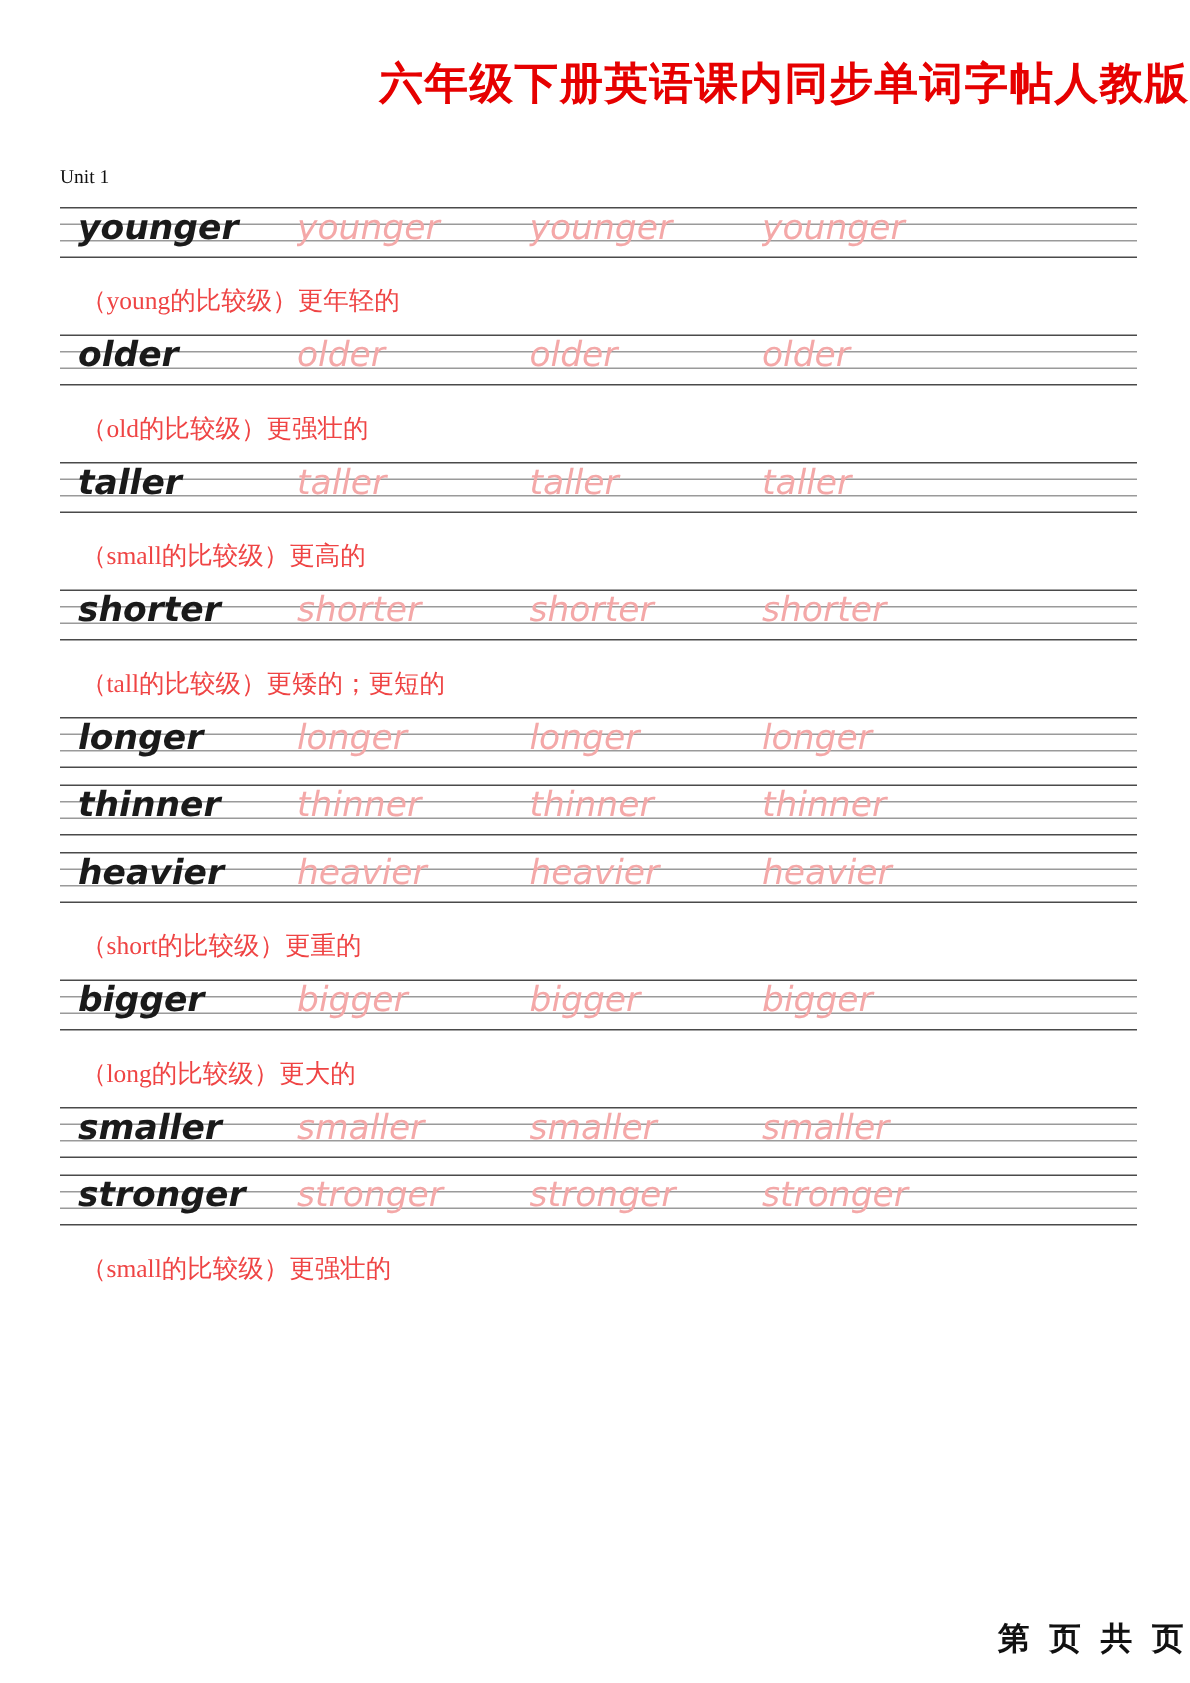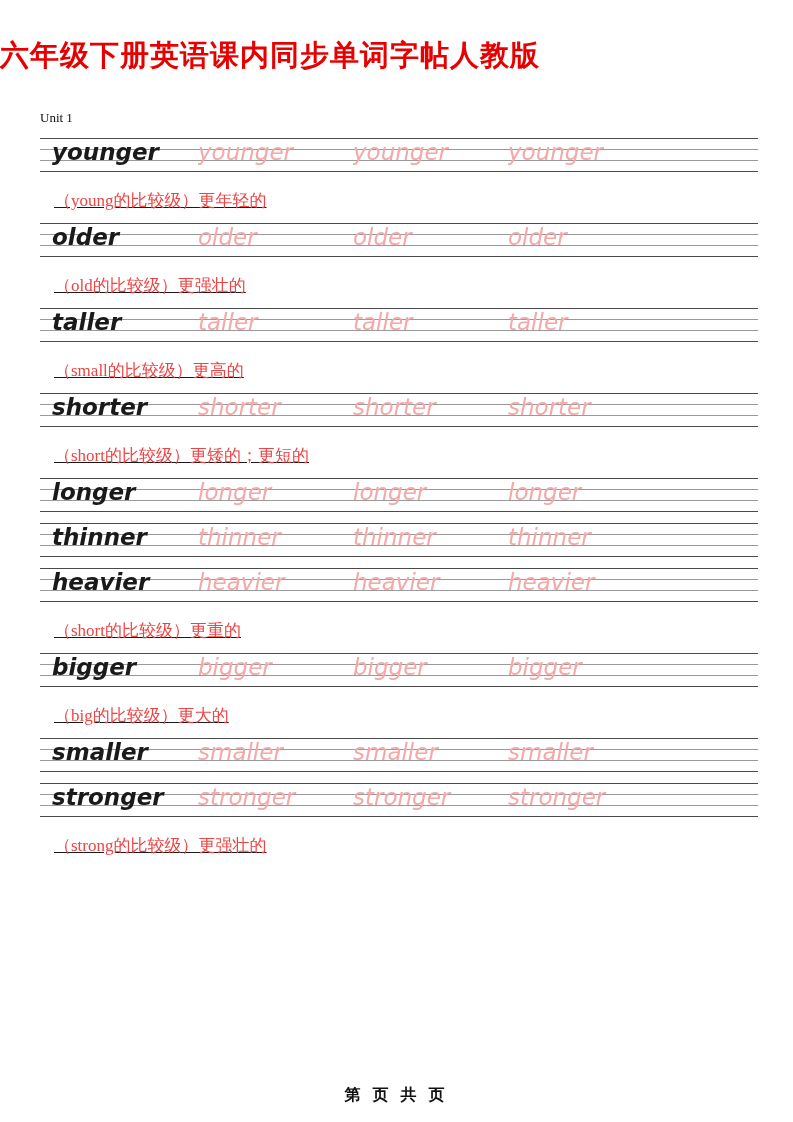--- a/index.html
+++ b/index.html
@@ -9,36 +9,35 @@
     font-family: "Liberation Serif", "DejaVu Serif", serif;
   }
   body {
     position: relative;
     height: 1122px;
     overflow: hidden;
     color: var(--ink, #1a1a1a);
   }
   .page-title {
     margin-top: 36px;
-    text-align: left;
+    text-align: right;
     font-family: "Liberation Sans", "DejaVu Sans", sans-serif;
     font-size: 29px;
     font-weight: 700;
     letter-spacing: 1px;
     color: var(--title, #e60000);
   }
   .unit-label {
     margin: 34px 0 12px 40px;
     font-size: 13px;
     color: #111;
   }
   .content {
     width: 718px;
     margin: 0 auto 16px 40px;
-    text-decoration: underline;
   }
   .word-block { margin-bottom: 11px; }
   .guide {
     position: relative;
     height: 34px;
   }
   .gl {
     position: absolute;
     left: 0;
     right: 0;
@@ -79,22 +78,22 @@
     margin: 18px 0 0 14px;
     font-size: 17px;
     line-height: 22px;
     color: #ef4444;
   }
   .page-footer {
     position: absolute;
     left: 0;
     right: 0;
     bottom: 16px;
-    text-align: center;
-    font-size: 16px;
+    text-align: right;
+    font-size: 21px;
     font-weight: 700;
     letter-spacing: 4px;
     color: #111;
   }
 </style>
 </head>
 <body>
 
 <h1 class="page-title">六年级下册英语课内同步单词字帖人教版</h1>
 <div class="unit-label">Unit 1</div>
@@ -155,21 +154,21 @@
       <div class="gl l2"></div>
       <div class="gl l3"></div>
       <div class="gl l4"></div>
       <div class="words-row">
         <span class="word main">shorter</span>
         <span class="word trace">shorter</span>
         <span class="word trace">shorter</span>
         <span class="word trace">shorter</span>
       </div>
     </div>
-    <p class="definition">（short的比较级）更矮的；更短的</p>
+    <p class="definition">（tall的比较级）更矮的；更短的</p>
   </section>
 
   <section class="word-block">
     <div class="guide">
       <div class="gl l1"></div>
       <div class="gl l2"></div>
       <div class="gl l3"></div>
       <div class="gl l4"></div>
       <div class="words-row">
         <span class="word main">longer</span>
@@ -217,21 +216,21 @@
       <div class="gl l2"></div>
       <div class="gl l3"></div>
       <div class="gl l4"></div>
       <div class="words-row">
         <span class="word main">bigger</span>
         <span class="word trace">bigger</span>
         <span class="word trace">bigger</span>
         <span class="word trace">bigger</span>
       </div>
     </div>
-    <p class="definition">（big的比较级）更大的</p>
+    <p class="definition">（long的比较级）更大的</p>
   </section>
 
   <section class="word-block">
     <div class="guide">
       <div class="gl l1"></div>
       <div class="gl l2"></div>
       <div class="gl l3"></div>
       <div class="gl l4"></div>
       <div class="words-row">
         <span class="word main">smaller</span>
@@ -248,18 +247,18 @@
       <div class="gl l2"></div>
       <div class="gl l3"></div>
       <div class="gl l4"></div>
       <div class="words-row">
         <span class="word main">stronger</span>
         <span class="word trace">stronger</span>
         <span class="word trace">stronger</span>
         <span class="word trace">stronger</span>
       </div>
     </div>
-    <p class="definition">（strong的比较级）更强壮的</p>
+    <p class="definition">（small的比较级）更强壮的</p>
   </section>
 
 </div>
 
 <div class="page-footer">第 页 共  页</div>
 
 </body></html>

